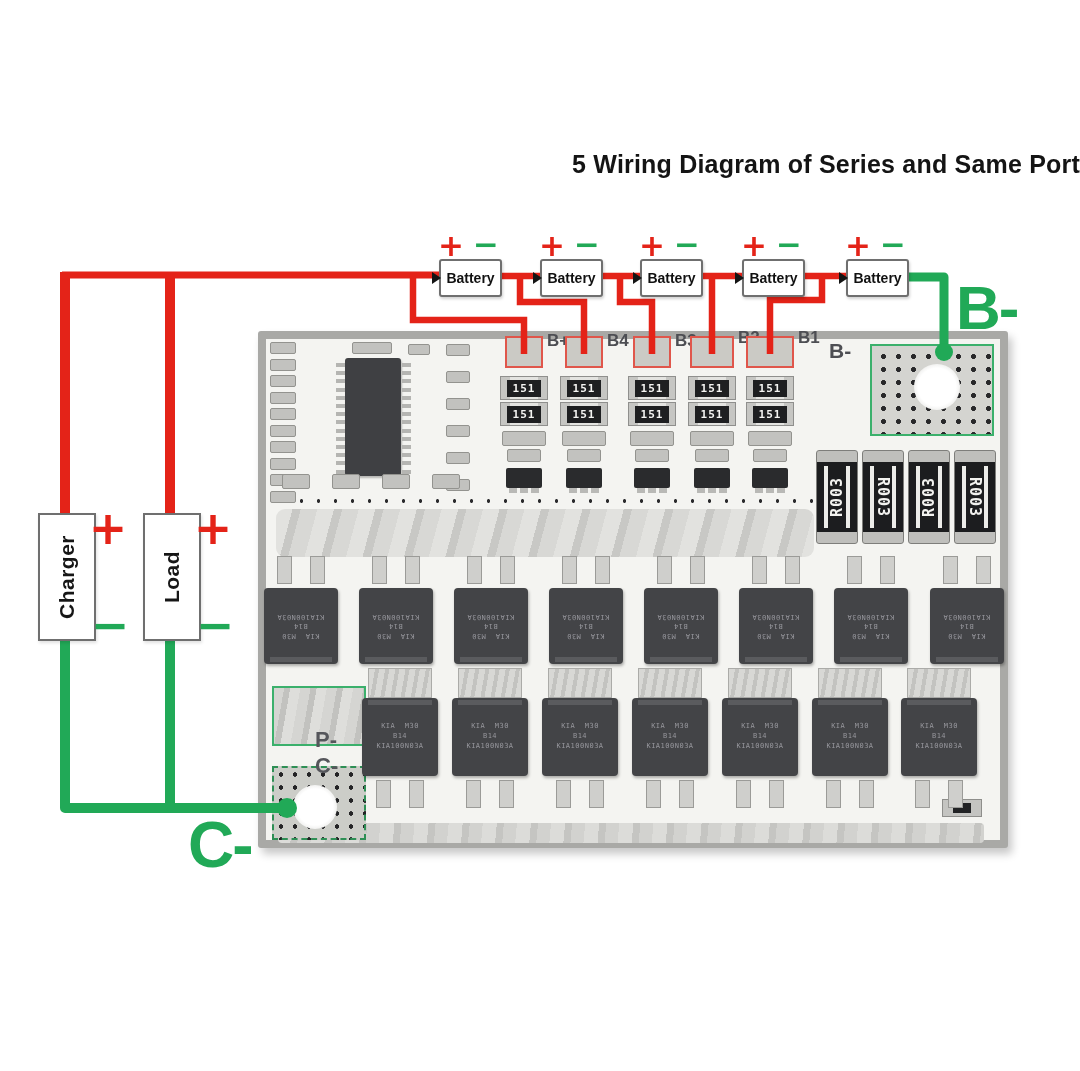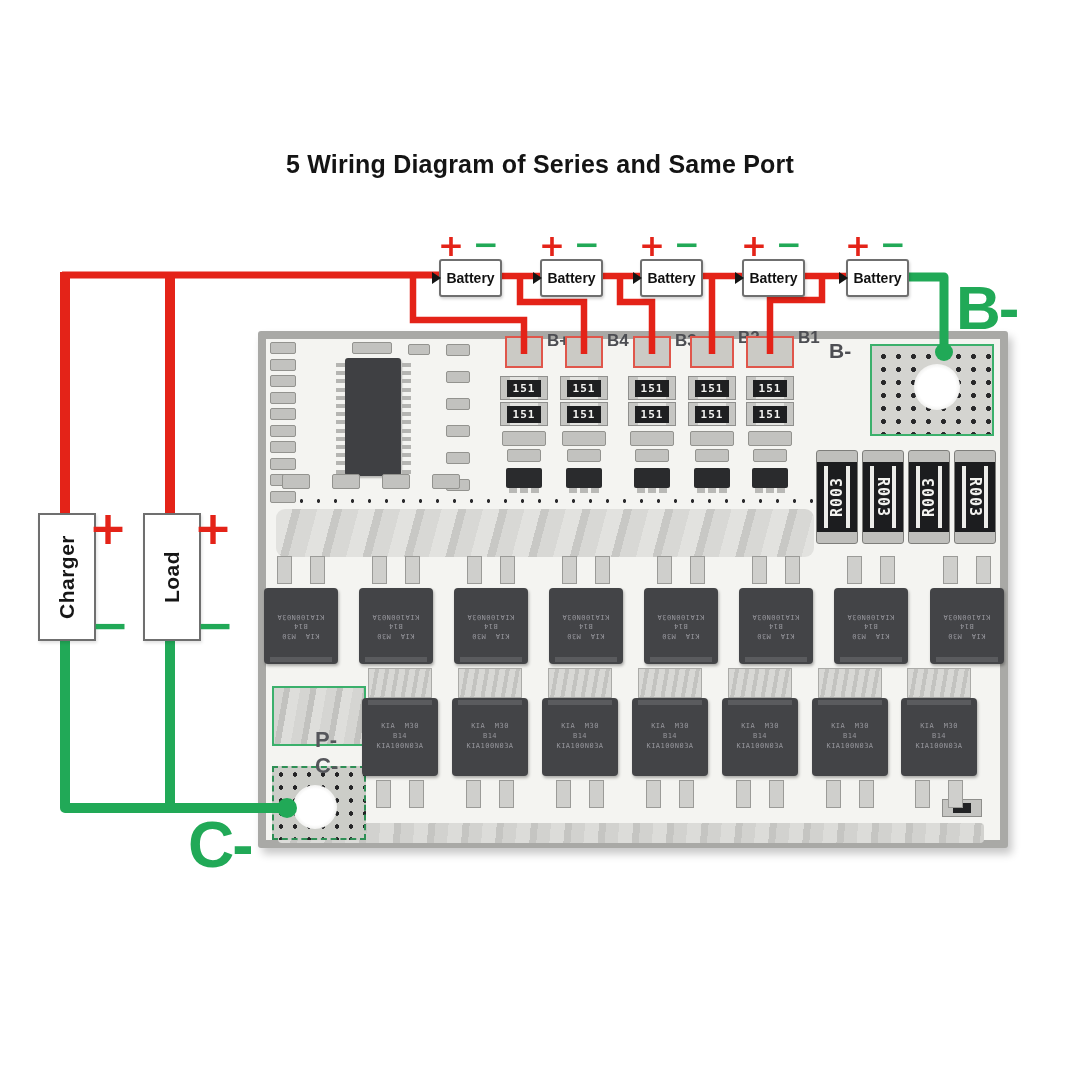--- a/index.html
+++ b/index.html
@@ -1,20 +1,20 @@
 <!DOCTYPE html>
 <html style="--wire-red: #e42318; --wire-green: #21a957;"><head>
 <meta charset="utf-8">
 <style>
   html,body{margin:0;padding:0;background:#fff}
   #canvas{position:relative;width:1080px;height:1071px;background:#ffffff;overflow:hidden;
           font-family:"Liberation Sans",sans-serif}
   .abs{position:absolute}
   
-  .title{position:absolute;left:0;top:150px;width:100%;text-align:center;
+  .title{position:absolute;left:0;top:150px;width:100%;text-align:right;
          font-size:25px;font-weight:bold;color:#141414;letter-spacing:.2px;z-index:5}
   
   #frame{position:absolute;left:258px;top:331px;width:750px;height:517px;background:#a9a9a6;
          border-radius:3px;box-shadow:4px 6px 9px rgba(0,0,0,.22);z-index:0}
   #pcb{position:absolute;left:266px;top:339px;width:734px;height:501px;background:#f4f4f1;z-index:0}
   
   .bpad{position:absolute;height:32px;top:336px;background:#cbcac5;border:2px solid #e0564b;
         box-sizing:border-box;z-index:1}
   .silk{position:absolute;font-weight:bold;color:#4d4e53;z-index:1;line-height:1}
   .padlbl{font-size:17px}

